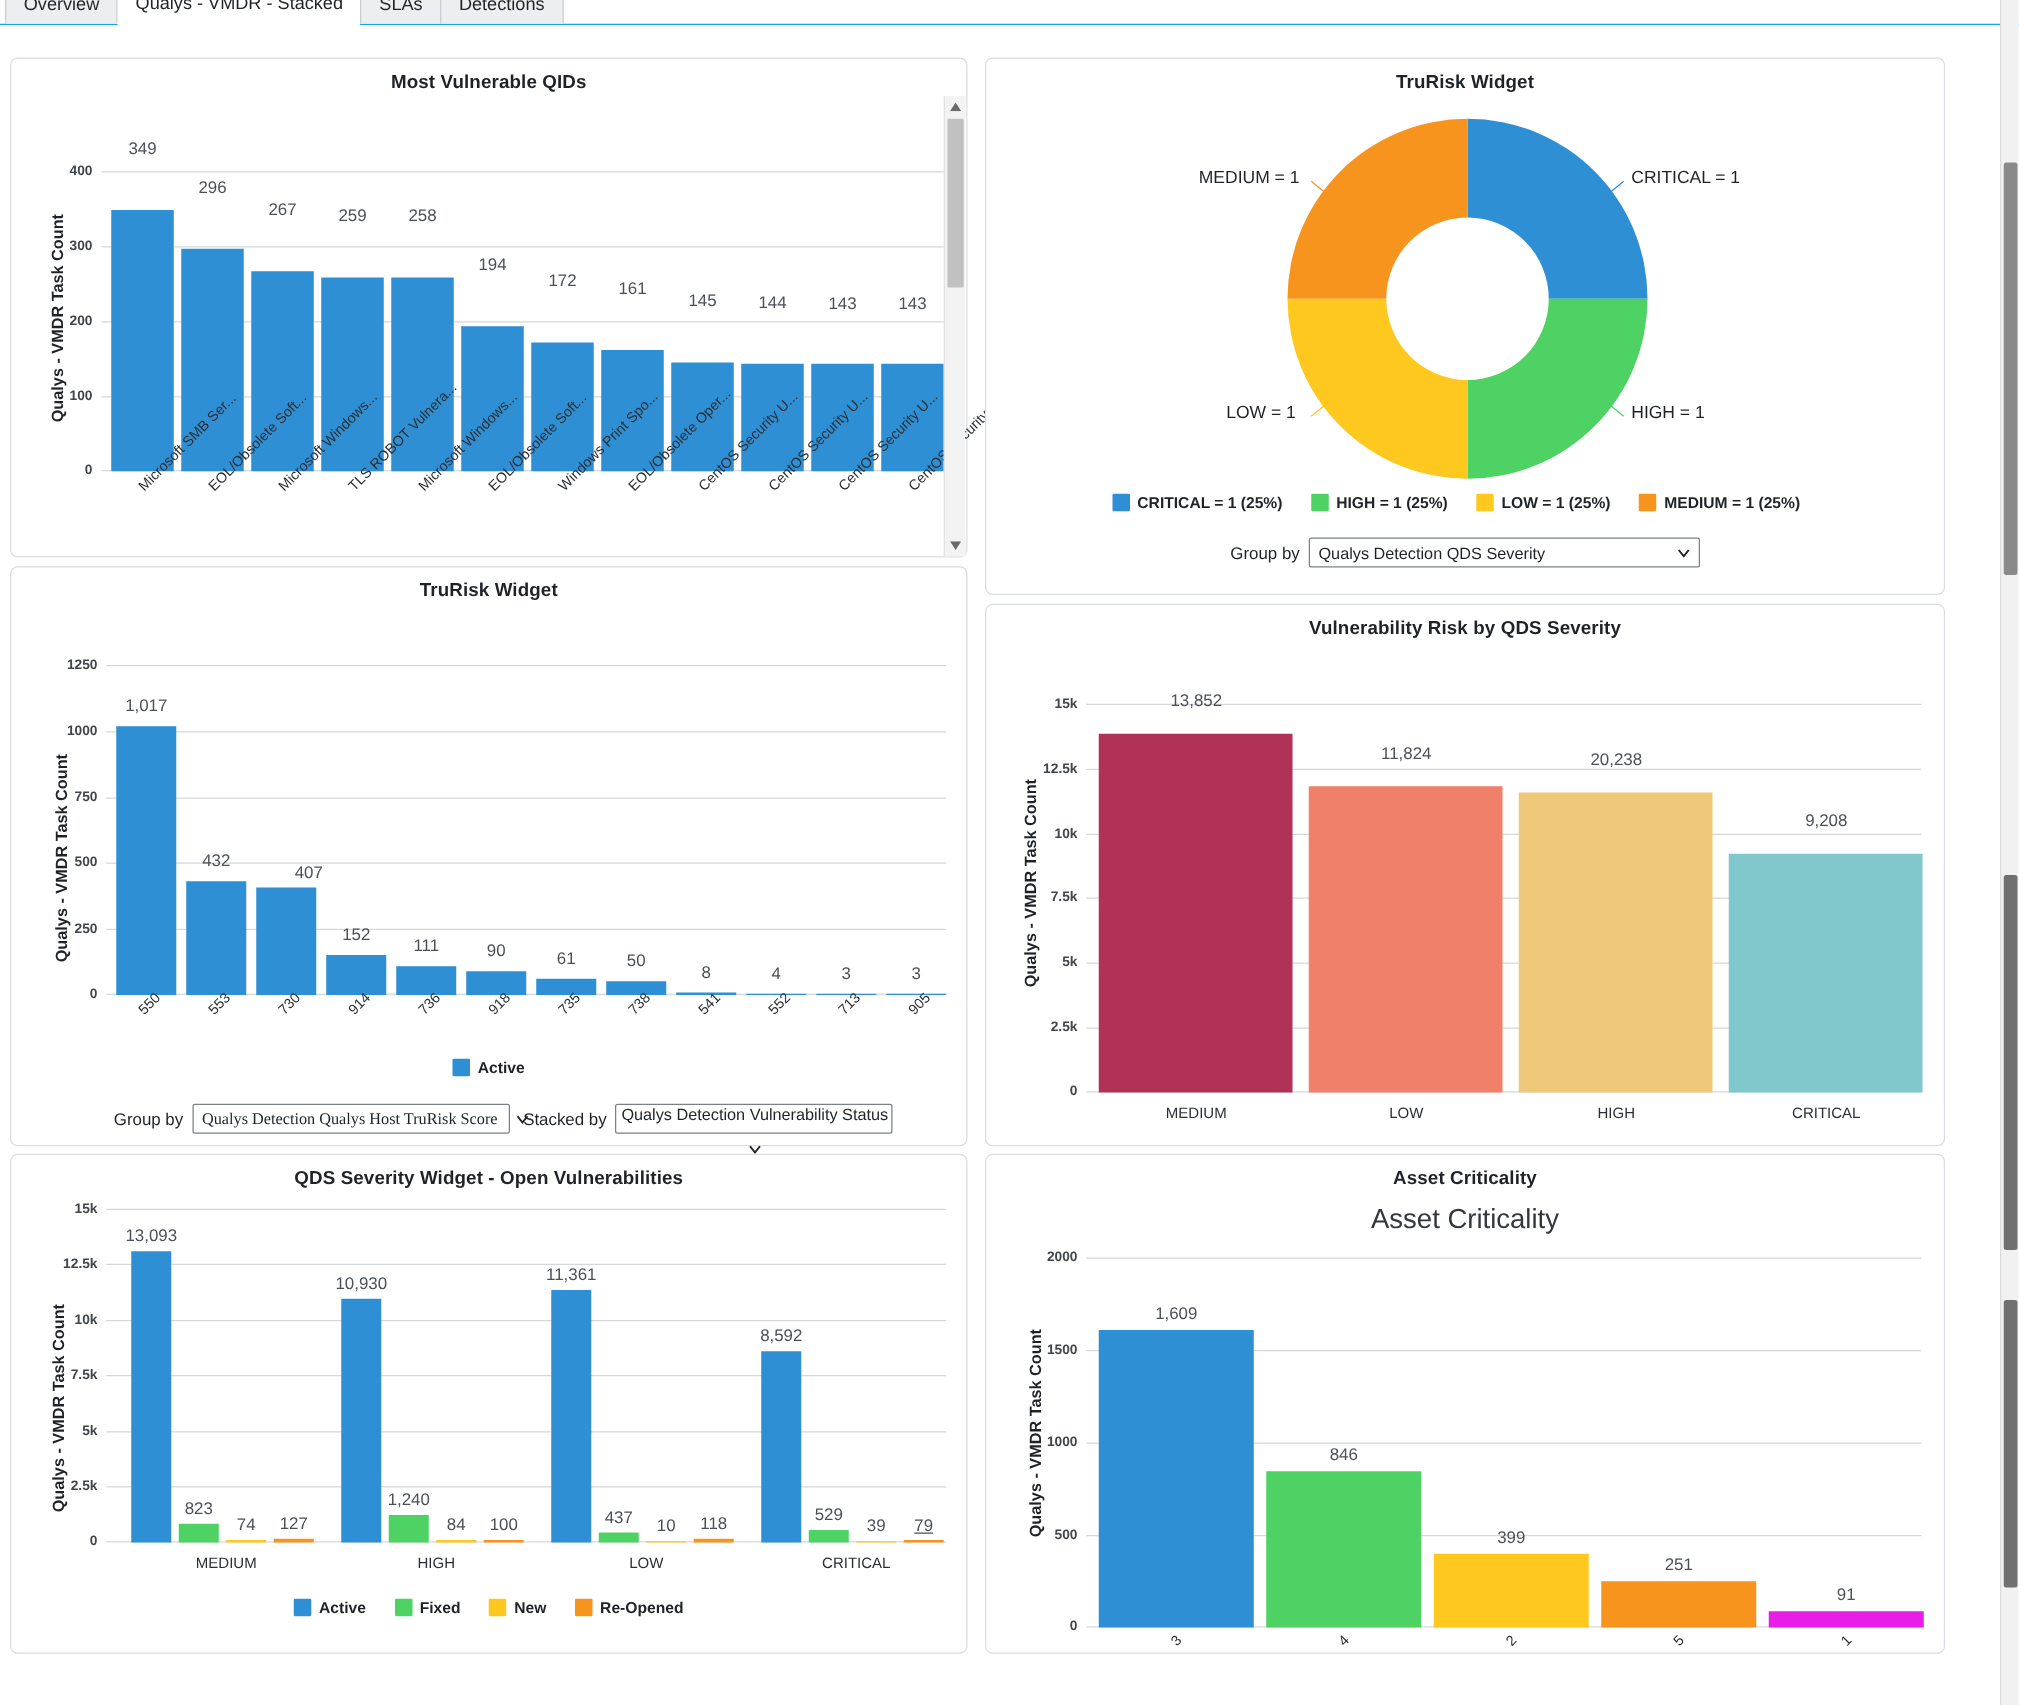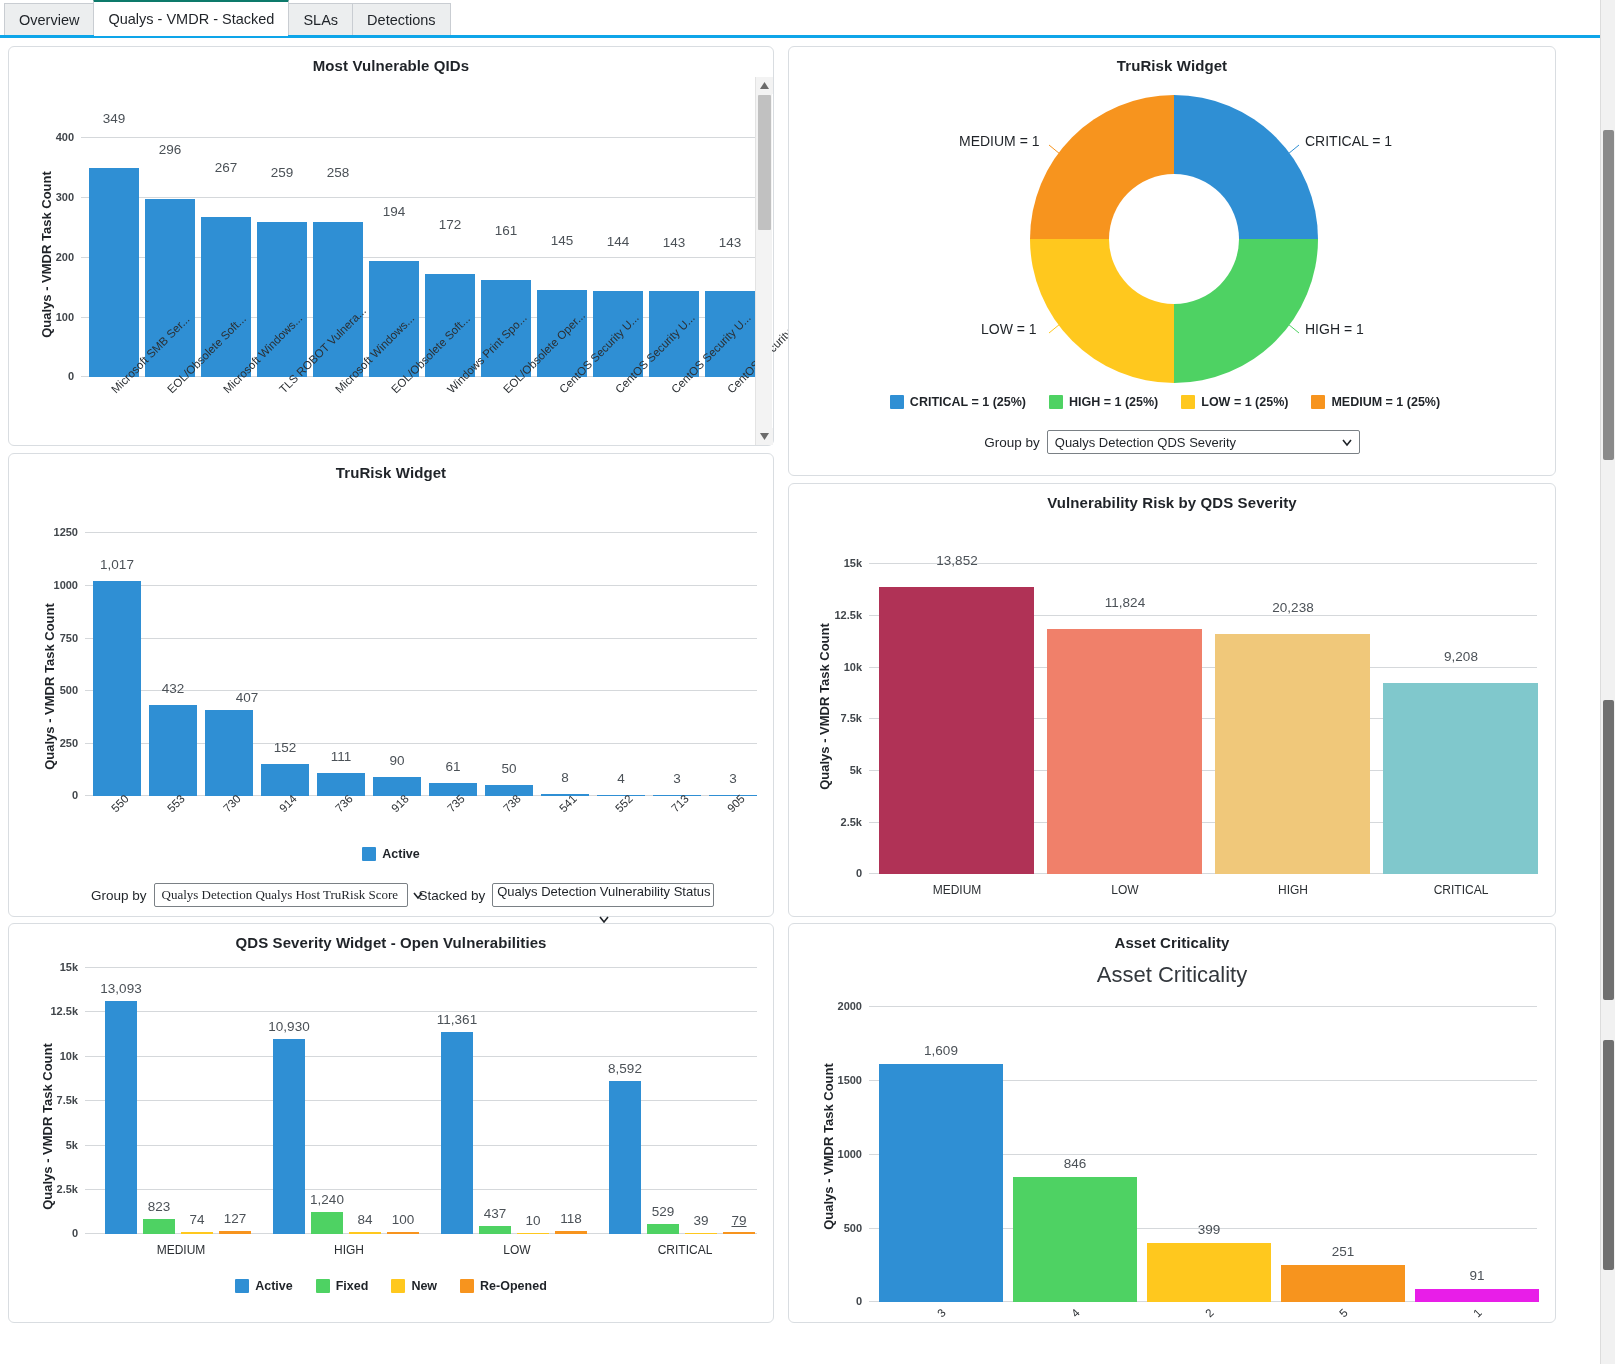--- a/index.html
+++ b/index.html
@@ -7,23 +7,23 @@
     margin: 0; padding: 0;
     width: 1615px; height: 1364px;
     background: #ffffff;
     font-family: "Liberation Sans", sans-serif;
     overflow: hidden;
   }
   body { position: relative; }
 
   
   .tabbar {
-    position: absolute; left: 0; top: 0; width: 1615px; height: 38px;
+    position: absolute; left: 0; top: 0; width: 1615px; height: 20px;
     background: #ffffff;
-    border-bottom: 3px solid #0ea5e9;
+    border-bottom: 1px solid #0ea5e9;
     display: flex; align-items: flex-end;
     padding-left: 4px;
   }
   .tab {
     height: 32px; line-height: 32px;
     padding: 0 14px;
     font-size: 14.5px; color: #1f2328;
     background: #eceeef;
     border: 1px solid #c9cdd2;
     border-bottom: none;

